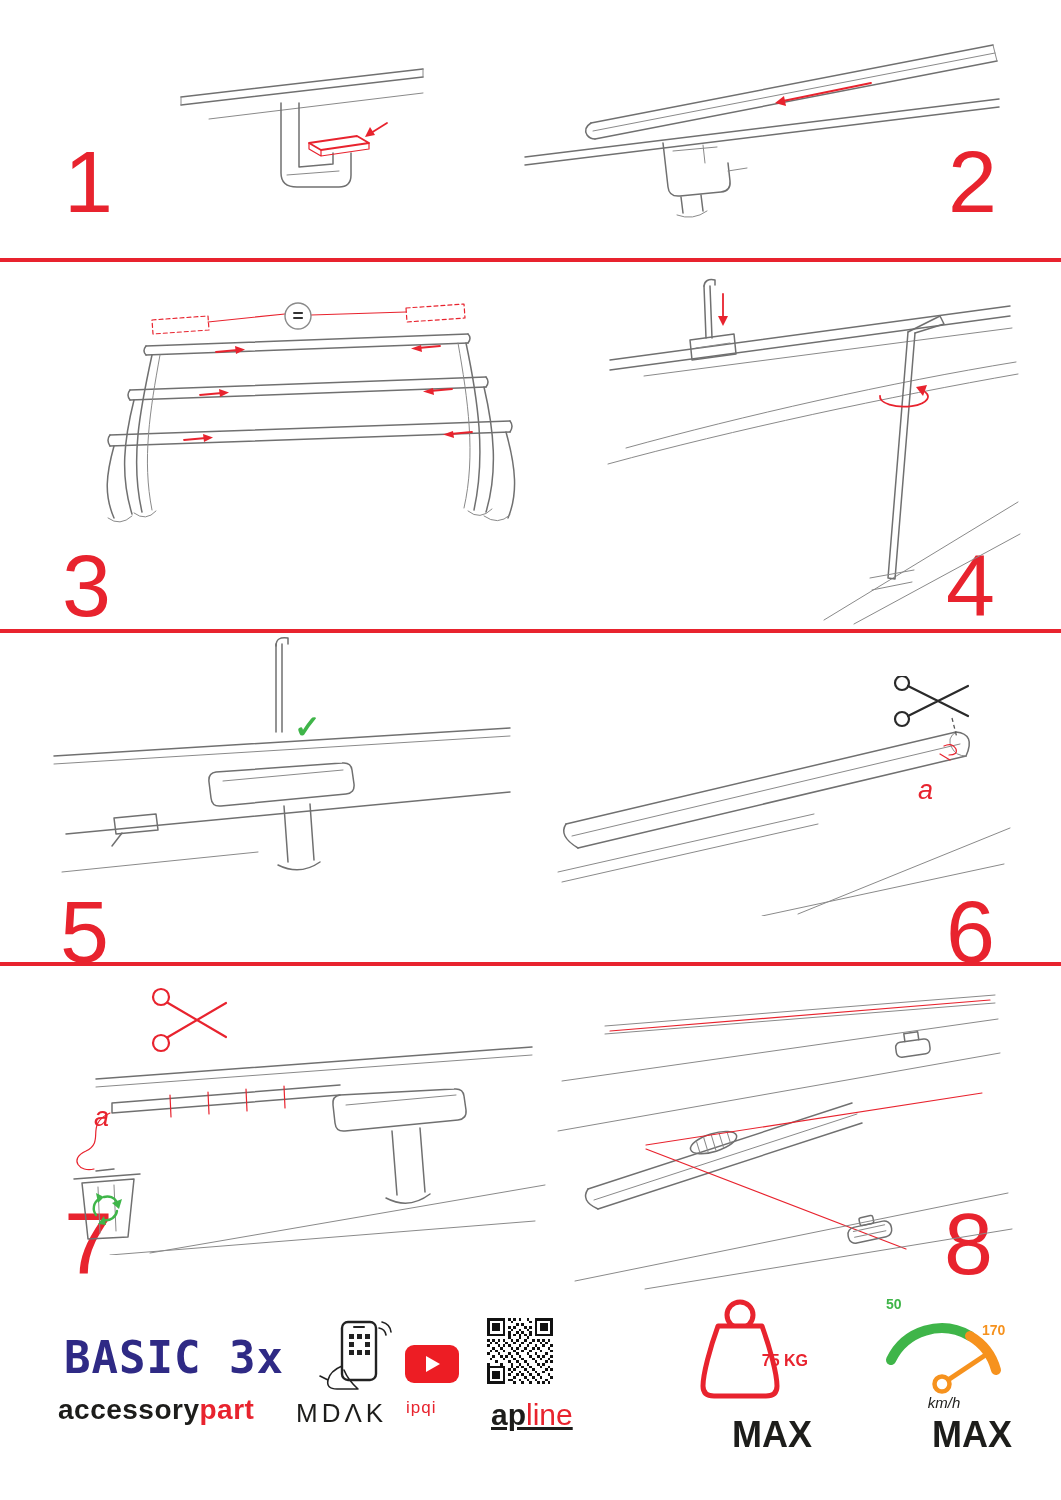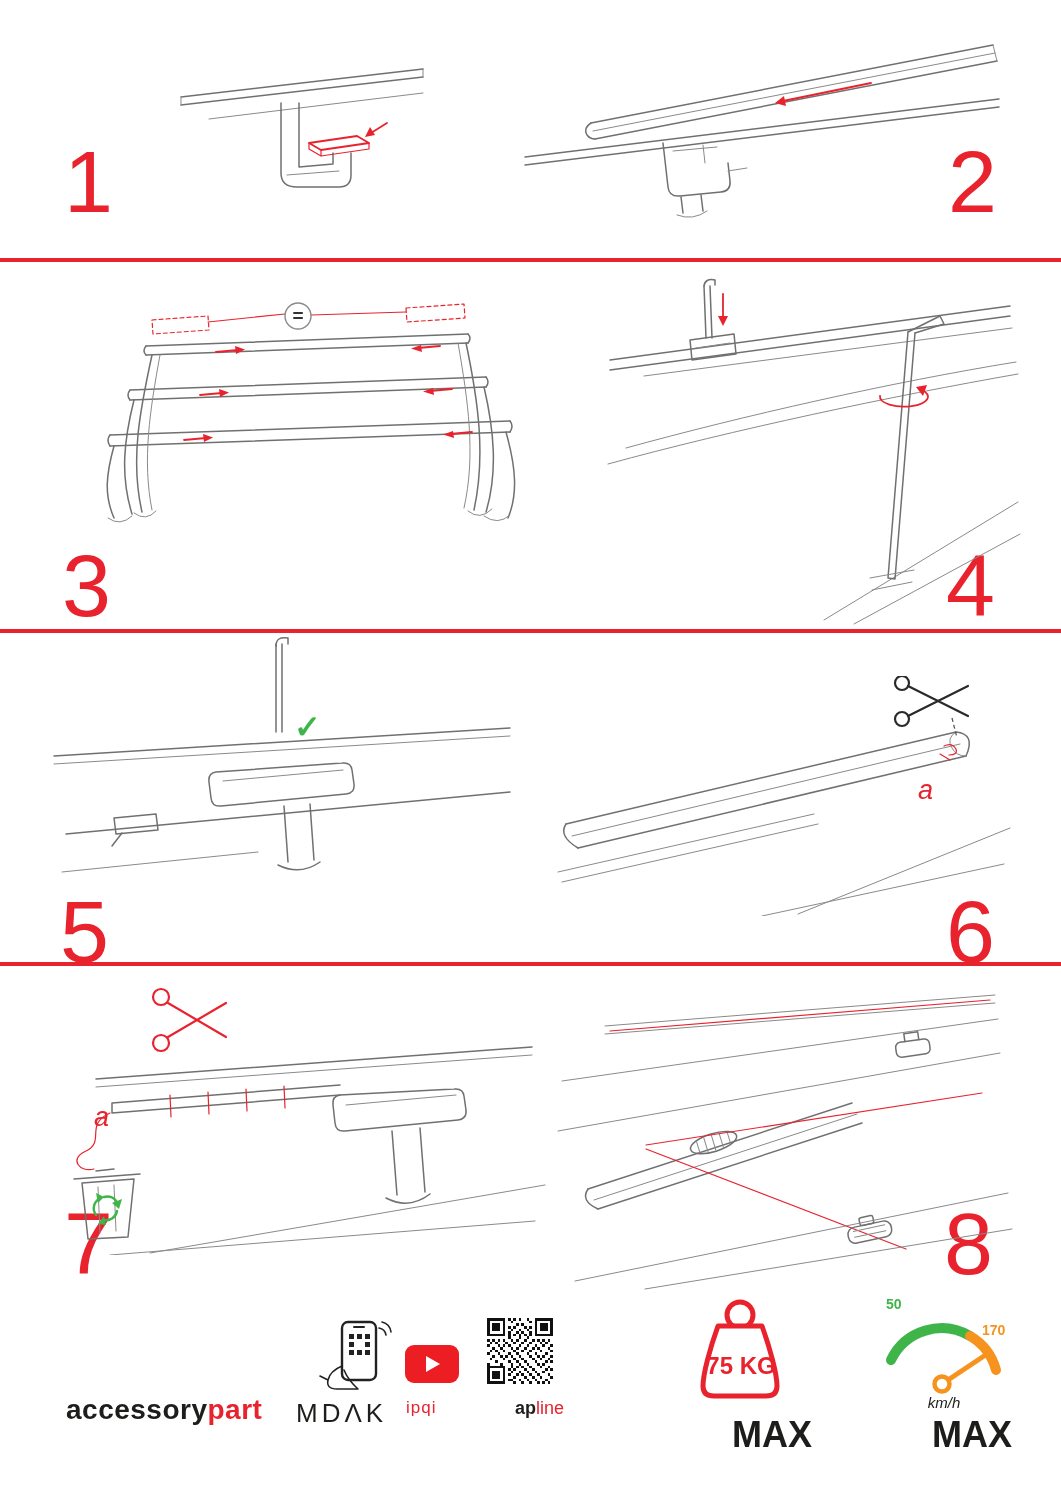--- a/index.html
+++ b/index.html
@@ -19,27 +19,27 @@
   .sc  { fill:none; stroke:#2a2a2a; stroke-width:2.2; stroke-linecap:round; }
   .gn  { fill:none; stroke:#3fb549; stroke-width:2.4; stroke-linecap:round; }
   .gf  { fill:#3fb549; stroke:none; }
   .dash{ fill:none; stroke:#555; stroke-width:1.3; stroke-dasharray:4 3; }
 
   .annot { position:absolute; color:#e8232e; font-size:27px; font-weight:400; font-style:italic; }
   .equal { position:absolute; width:24px; text-align:center; color:#333; font-size:19px; font-weight:bold; }
   .check { position:absolute; color:#3fb549; font-size:32px; font-weight:bold; }
 
   .logo-title { position:absolute; left:64px; top:1332px; font-family:"DejaVu Sans Mono", monospace; font-weight:bold; font-size:44px; color:#2f2a85; letter-spacing:1px; }
-  .logo-sub { position:absolute; left:66px; top:1394px; font-size:28px; font-weight:bold; letter-spacing:0.5px; color:#1d1d1b; }
+  .logo-sub { position:absolute; left:58px; top:1394px; font-size:28px; font-weight:bold; letter-spacing:0.5px; color:#1d1d1b; }
   .logo-sub .red-part { color:#e8232e; }
   .partner-mdak { position:absolute; left:296px; top:1398px; font-size:26px; color:#1d1d1b; letter-spacing:4px; font-weight:500; }
   .partner-ipqi { position:absolute; left:406px; top:1398px; font-size:17px; color:#e8232e; letter-spacing:1px; font-weight:500; }
-  .partner-apline { position:absolute; left:515px; top:1398px; font-size:18px; font-weight:bold; color:#1d1d1b; }
+  .partner-apline { position:absolute; left:491px; top:1398px; font-size:30px; font-weight:bold; color:#1d1d1b;text-decoration:underline; }
   .partner-apline .red-part { color:#e8232e; font-weight:400; }
-  .weight-value { position:absolute; left:674px; width:134px; top:1352px; text-align:center; color:#e8232e; font-size:24px; font-weight:bold; }
+  .weight-value { position:absolute; left:674px; width:134px; top:1352px; text-align:right; color:#e8232e; font-size:16px; font-weight:bold; }
   .max-label { position:absolute; width:140px; text-align:right; color:#1d1d1b; font-size:36px; font-weight:bold; }
   .speed-min { position:absolute; left:886px; top:1296px; font-size:14px; font-weight:bold; color:#3fb549; }
   .speed-high { position:absolute; left:982px; top:1322px; font-size:14px; font-weight:bold; color:#f6921e; }
   .speed-unit { position:absolute; left:872px; width:144px; top:1394px; text-align:center; font-size:15px; color:#1d1d1b;font-style:italic; }
 </style>
 </head>
 <body>
 
 <div id="page">
 
@@ -254,20 +254,21 @@
     </g>
     <path class="rdt" d="M96,164 L432,112 M96,168 L356,268"></path>
     <g transform="translate(295,240) rotate(-12)">
       <rect class="ln" x="0" y="8" width="44" height="16" rx="7"></rect>
       <rect class="ln" x="14" y="0" width="14" height="8" rx="2"></rect>
       <path class="lt" d="M6,12 L38,12 M6,18 L38,18"></path>
     </g>
     <path class="lt" d="M25,300 L458,212 M95,308 L462,248"></path>
   </svg>
 
+  <div class="logo-title">BASIC 3x</div>
   <div class="logo-sub"><span>accessory</span><span class="red-part">part</span></div>
 
   <svg class="illus" style="left:316px;top:1318px" width="78" height="74" viewBox="0 0 78 74">
     <rect x="26" y="4" width="34" height="58" rx="6" fill="#fff" stroke="#222" stroke-width="2.4"></rect>
     <path d="M38,9 L48,9" stroke="#222" stroke-width="2" fill="none" stroke-linecap="round"></path>
     <g fill="#222">
       <rect x="33" y="16" width="5" height="5"></rect>
         <rect x="41" y="16" width="5" height="5"></rect>
         <rect x="49" y="16" width="5" height="5"></rect>
       <rect x="33" y="24" width="5" height="5"></rect>

